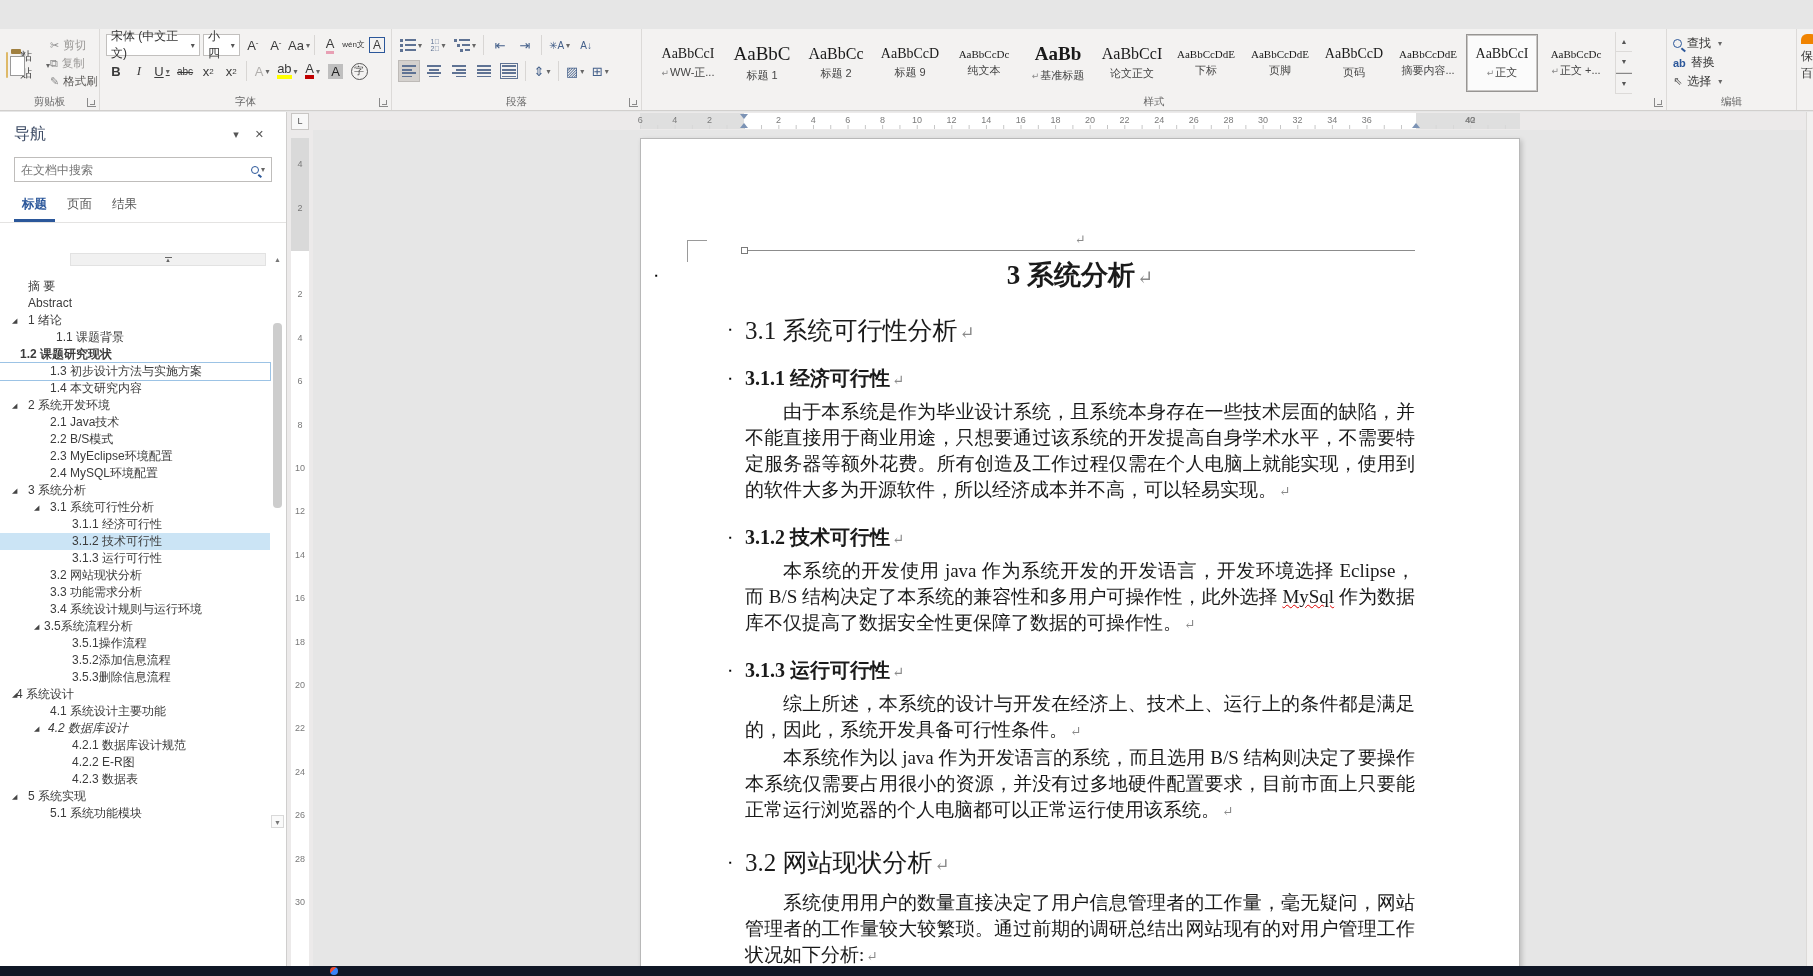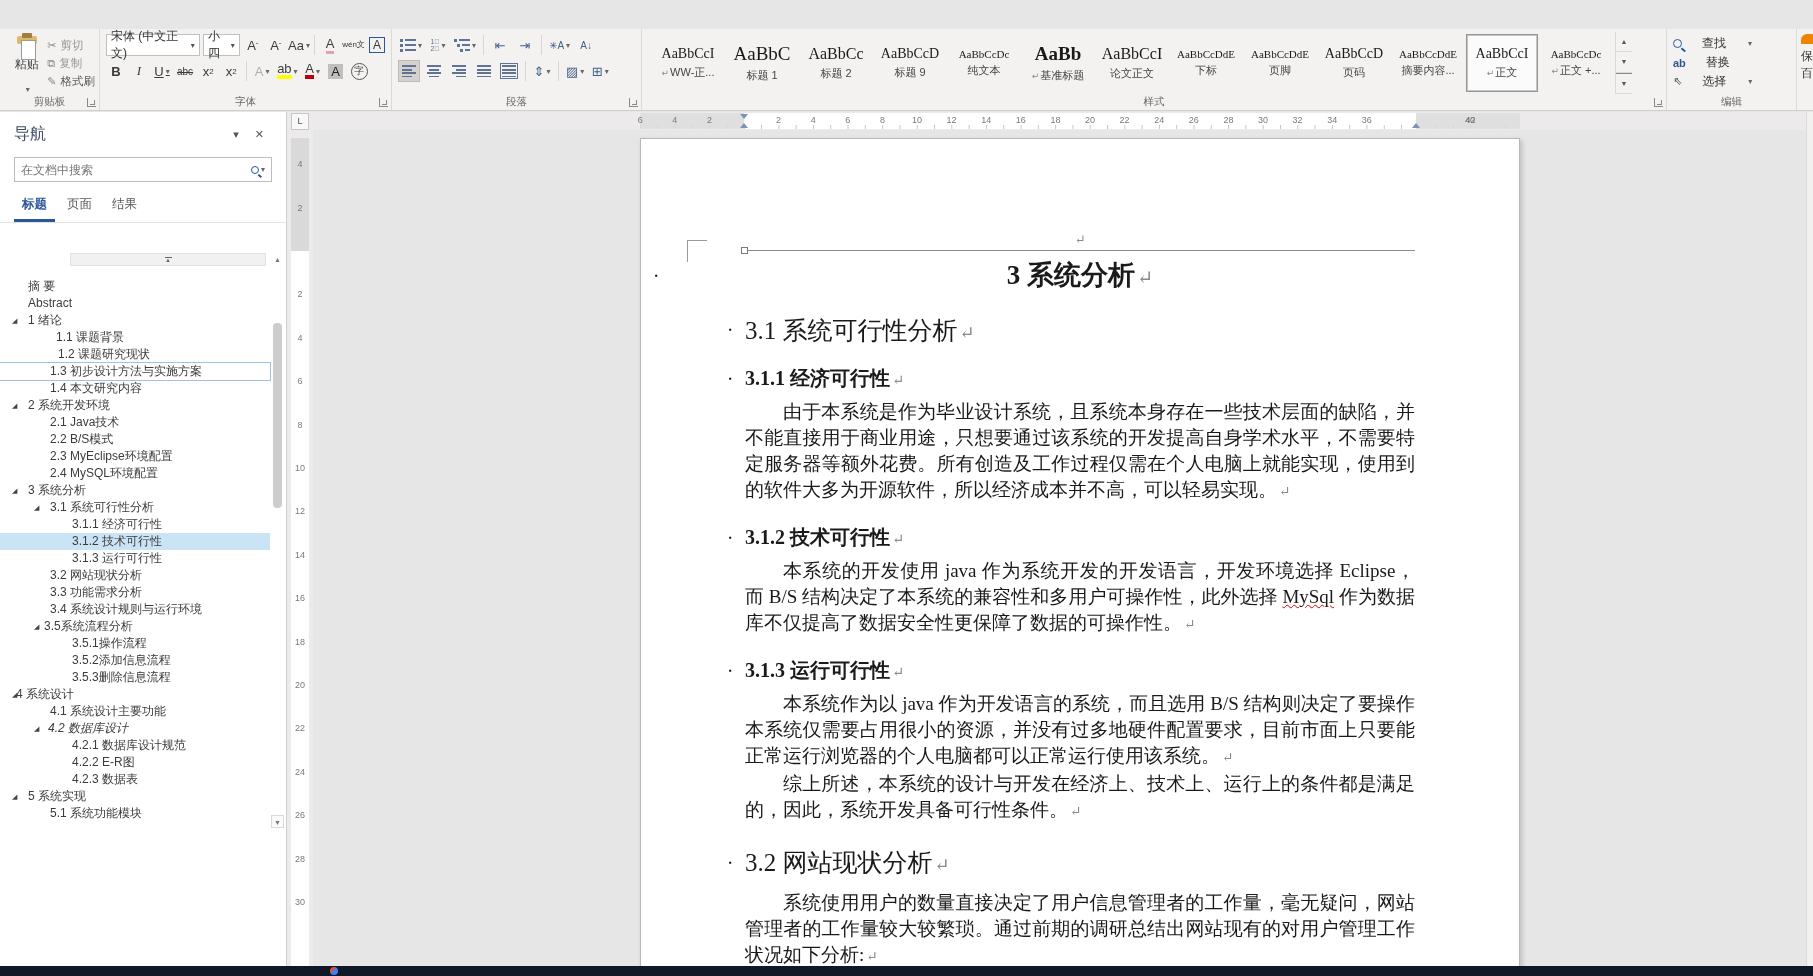--- a/index.html
+++ b/index.html
@@ -19,21 +19,21 @@
   
   .ribbon { position:absolute; top:29px; left:0; width:100%; height:82px; background:#f3f2f1; border-bottom:1px solid #d1cfcd; display:flex; }
   .rgroup { position:relative; height:100%; border-right:1px solid #dcdad8; padding:3px 4px 16px 6px; flex:0 0 auto; }
   .glabel { position:absolute; bottom:1px; left:0; right:0; text-align:center; font-size:10.5px; color:#696969; }
   .launcher { position:absolute; bottom:3px; right:3px; width:9px; height:9px; border-left:1px solid #8a8a8a; border-bottom:1px solid #8a8a8a; }
   .launcher::after{ content:""; position:absolute; right:1px; bottom:1px; width:4px; height:4px; border-right:1px solid #8a8a8a; border-bottom:1px solid #8a8a8a; }
   .dd { font-size:8px; color:#666; margin-left:2px; }
 
   
   .g-clip { width:100px; display:flex; }
-  .paste { width:44px; display:flex; flex-direction:column; align-items:center; padding-top:4px; gap:12px; font-size:12px; color:#444; }
+  .paste { width:44px; display:flex; flex-direction:row; align-items:center; padding-top:4px; gap:12px; font-size:12px; color:#444; }
   .clipicon { width:20px; height:26px; background:#deb968; border-radius:2px; position:relative; }
   .clipicon::before { content:""; position:absolute; left:5px; top:-3px; width:10px; height:5px; background:#a08040; border-radius:1px; }
   .clipicon::after { content:""; position:absolute; left:4px; top:4px; width:13px; height:18px; background:#fff; border:1px solid #9a9a9a; }
   .clipbtns { display:flex; flex-direction:column; gap:3px; padding-top:6px; font-size:11.5px; color:#9a9896; }
   .clipbtns .en { color:#5a5856; }
   .cbtn { display:flex; align-items:center; gap:4px; white-space:nowrap; }
   .cico { font-size:11px; color:#8c8c8c; }
 
   
   .g-font { width:292px; }
@@ -79,21 +79,21 @@
   .sprev.big { font-size:19px; } .sprev.bigb { font-size:19px; font-weight:700; }
   .sprev.med { font-size:16px; } .sprev.sm { font-size:11px; }
   .sname { font-size:11px; color:#444; white-space:nowrap; display:flex; align-items:center; gap:1px; }
   .spil { color:#8a8a8a; font-size:9px; }
   .gscroll { display:flex; flex-direction:column; width:17px; margin-left:3px; border-left:1px solid #dcdad8; }
   .gsb { flex:1; display:flex; align-items:center; justify-content:center; font-size:7px; color:#555; border-bottom:1px solid #dcdad8; }
   .gsb.more { border-top:1px solid #888; }
 
   
   .g-edit { width:130px; padding-top:5px; }
-  .erow { display:flex; align-items:center; gap:20px; height:19px; font-size:12px; color:#333; }
+  .erow { display:flex; align-items:center; gap:5px; height:19px; font-size:12px; color:#333; }
   .mag { width:9px; height:9px; border:1.5px solid #2b579a; border-radius:50%; position:relative; display:inline-block; }
   .mag::after { content:""; position:absolute; width:5px; height:1.5px; background:#2b579a; transform:rotate(40deg); left:7px; top:9px; }
   .abre { color:#2b579a; font-size:11px; font-weight:700; }
   .selarrow { color:#555; font-size:11px; }
 
   
   .g-baidu { width:20px; border-right:none; overflow:hidden; padding:2px 0 16px 4px; }
   .bcloud { width:16px; height:10px; background:#f08300; border-radius:6px 6px 0 0; margin:3px 0 4px 0; }
   .bline { font-size:12px; color:#333; white-space:nowrap; line-height:17px; }
 
@@ -502,21 +502,21 @@
           <div class="ntab">结果</div>
         </div>
       <div class="ntopbar">
           <span class="topicon">▲</span>
         </div>
       <div class="nlist">
           <div class="orow" style="padding-left: 28px;"><span>摘 要</span></div>
           <div class="orow" style="padding-left: 28px;"><span>Abstract</span></div>
           <div class="orow" style="padding-left: 28px;"><span class="tri" style="left: 12px;">◢</span><span>1 绪论</span></div>
           <div class="orow" style="padding-left: 56px;"><span>1.1 课题背景</span></div>
-          <div class="orow" style="padding-left: 58px;"><span>1.2 课题研究现状</span></div>
+          <div class="orow" style="padding-left: 20px; font-weight: bold;"><span>1.2 课题研究现状</span></div>
           <div class="orow hov" style="padding-left: 50px;"><span>1.3 初步设计方法与实施方案</span></div>
           <div class="orow" style="padding-left: 50px;"><span>1.4 本文研究内容</span></div>
           <div class="orow" style="padding-left: 28px;"><span class="tri" style="left: 12px;">◢</span><span>2 系统开发环境</span></div>
           <div class="orow" style="padding-left: 50px;"><span>2.1 Java技术</span></div>
           <div class="orow" style="padding-left: 50px;"><span>2.2 B/S模式</span></div>
           <div class="orow" style="padding-left: 50px;"><span>2.3 MyEclipse环境配置</span></div>
           <div class="orow" style="padding-left: 50px;"><span>2.4 MySQL环境配置</span></div>
           <div class="orow" style="padding-left: 28px;"><span class="tri" style="left: 12px;">◢</span><span>3 系统分析</span></div>
           <div class="orow" style="padding-left: 50px;"><span class="tri" style="left: 34px;">◢</span><span>3.1 系统可行性分析</span></div>
           <div class="orow" style="padding-left: 72px;"><span>3.1.1 经济可行性</span></div>
@@ -611,22 +611,22 @@
             <span class="hbracket"></span>
           </div>
           <div>
               <div class="dh dh1"><span class="blt">▪</span><span>3  系统分析</span><span class="pmark">↵</span></div>
               <div class="dh dh2"><span class="blt">▪</span><span>3.1  系统可行性分析</span><span class="pmark">↵</span></div>
               <div class="dh dh3"><span class="blt">▪</span><span>3.1.1  经济可行性</span><span class="pmark">↵</span></div>
               <div class="dp"><span>由于本系统是作为毕业设计系统，且系统本身存在一些技术层面的缺陷，并不能直接用于商业用途，只想要通过该系统的开发提高自身学术水平，不需要特定服务器等额外花费。所有创造及工作过程仅需在个人电脑上就能实现，使用到的软件大多为开源软件，所以经济成本并不高，可以轻易实现。</span><span class="pmark">↵</span></div>
               <div class="dh dh3"><span class="blt">▪</span><span>3.1.2  技术可行性</span><span class="pmark">↵</span></div>
               <div class="dp"><span>本系统的开发使用 java 作为系统开发的开发语言，开发环境选择 Eclipse，而 B/S 结构决定了本系统的兼容性和多用户可操作性，此外选择 </span><span class="sq">MySql</span><span> 作为数据库不仅提高了数据安全性更保障了数据的可操作性。</span><span class="pmark">↵</span></div>
               <div class="dh dh3"><span class="blt">▪</span><span>3.1.3  运行可行性</span><span class="pmark">↵</span></div>
+              <div class="dp"><span>综上所述，本系统的设计与开发在经济上、技术上、运行上的条件都是满足的，因此，系统开发具备可行性条件。</span><span class="pmark">↵</span></div>
               <div class="dp"><span>本系统作为以 java 作为开发语言的系统，而且选用 B/S 结构则决定了要操作本系统仅需要占用很小的资源，并没有过多地硬件配置要求，目前市面上只要能正常运行浏览器的个人电脑都可以正常运行使用该系统。</span><span class="pmark">↵</span></div>
-              <div class="dp"><span>综上所述，本系统的设计与开发在经济上、技术上、运行上的条件都是满足的，因此，系统开发具备可行性条件。</span><span class="pmark">↵</span></div>
               <div class="dh dh2"><span class="blt">▪</span><span>3.2  网站现状分析</span><span class="pmark">↵</span></div>
               <div class="dp"><span>系统使用用户的数量直接决定了用户信息管理者的工作量，毫无疑问，网站管理者的工作量较大较繁琐。通过前期的调研总结出网站现有的对用户管理工作状况如下分析:</span><span class="pmark">↵</span></div>
             </div>
         </div>
       </div>
 
 
       <div class="docsb"></div>
     </div>
   </div>

